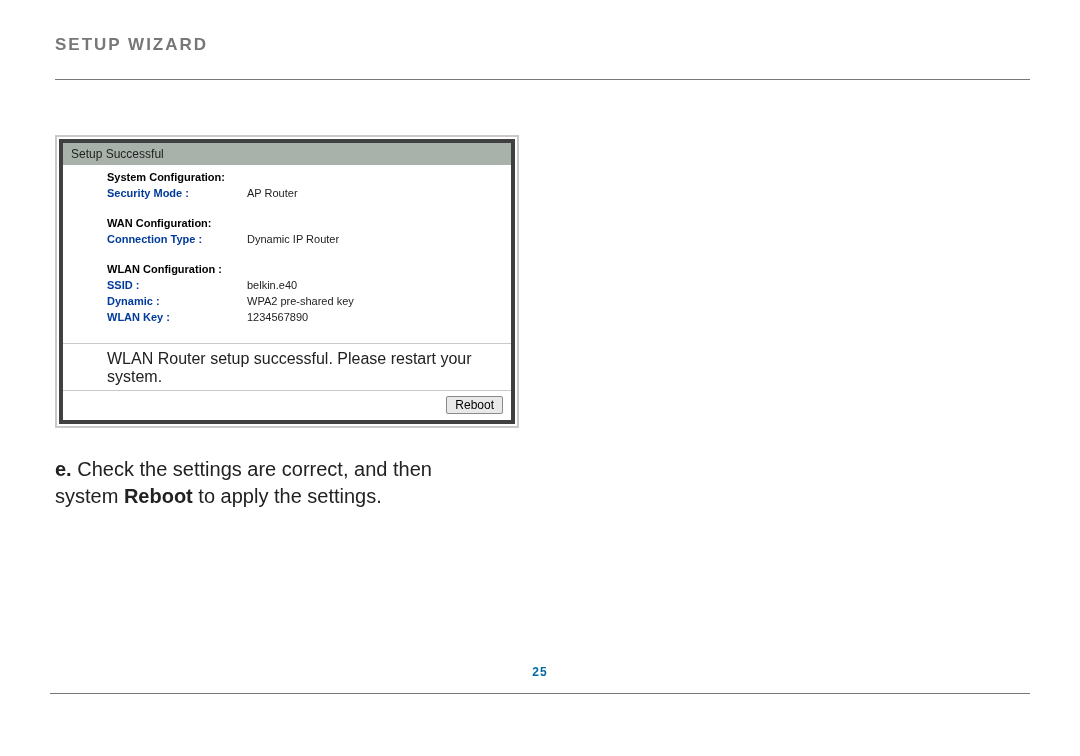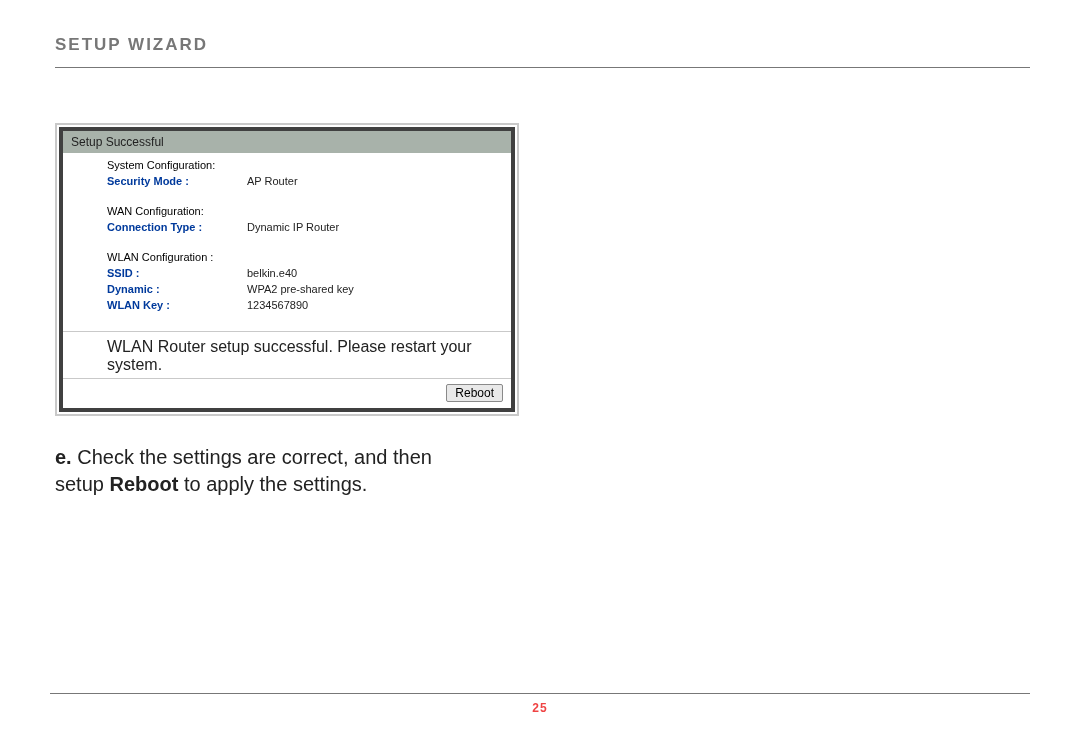--- a/index.html
+++ b/index.html
@@ -15,21 +15,21 @@
   .page {
     box-sizing: border-box;
     padding: 35px 50px 0 55px;
   }
   .page-title {
     font-size: 17px;
     font-weight: bold;
     letter-spacing: 2px;
     color: #777;
     text-transform: uppercase;
-    margin-bottom: 12px;
+    margin-bottom: 24px;
   }
   .title-rule {
     border: none;
     border-top: 1px solid #777;
     margin: 0 0 55px 0;
   }
   .panel-outer {
     width: 464px;
     border: 2px solid #c9c9c9;
     box-sizing: border-box;
@@ -49,21 +49,21 @@
     padding: 6px 4px 0 4px;
     font-family: Verdana, Arial, sans-serif;
     font-size: 11px;
     color: #222;
   }
   .cfg-block {
     margin-left: 40px;
     margin-bottom: 18px;
   }
   .cfg-heading {
-    font-weight: normal;
+    font-weight: bold;
     color: #000;
     margin-bottom: 4px;
   }
   .cfg-row {
     display: flex;
     margin-bottom: 4px;
   }
   .cfg-label {
     width: 140px;
     color: #003a9c;
@@ -115,26 +115,26 @@
     right: 50px;
     top: 693px;
     border: none;
     border-top: 1px solid #777;
     margin: 0;
   }
   .page-number {
     position: absolute;
     left: 0;
     right: 0;
-    top: 701px;
+    top: 665px;
     text-align: center;
     font-size: 12px;
     font-weight: bold;
     letter-spacing: 1px;
-    color: #ef4444;
+    color: #0369a1;
   }
 </style>
 </head>
 <body>
 
 <div class="page">
   <div class="page-title">Setup Wizard</div>
   <hr class="title-rule">
 
   <div class="panel-outer">
@@ -180,18 +180,18 @@
       <div class="status-row">WLAN Router setup successful. Please restart your system.</div>
       <hr class="panel-divider">
       <div class="button-row">
         <button class="reboot-btn">Reboot</button>
       </div>
     </div>
   </div>
 
   <div class="instruction">
     <span class="bullet">e.</span><span> Check the settings are correct, and then</span><br>
-    <span>setup </span><span class="strong">Reboot</span><span> to apply the settings.</span>
+    <span>system </span><span class="strong">Reboot</span><span> to apply the settings.</span>
   </div>
 </div>
 
 <hr class="footer-rule">
 <div class="page-number">25</div>
 
 </body></html>

